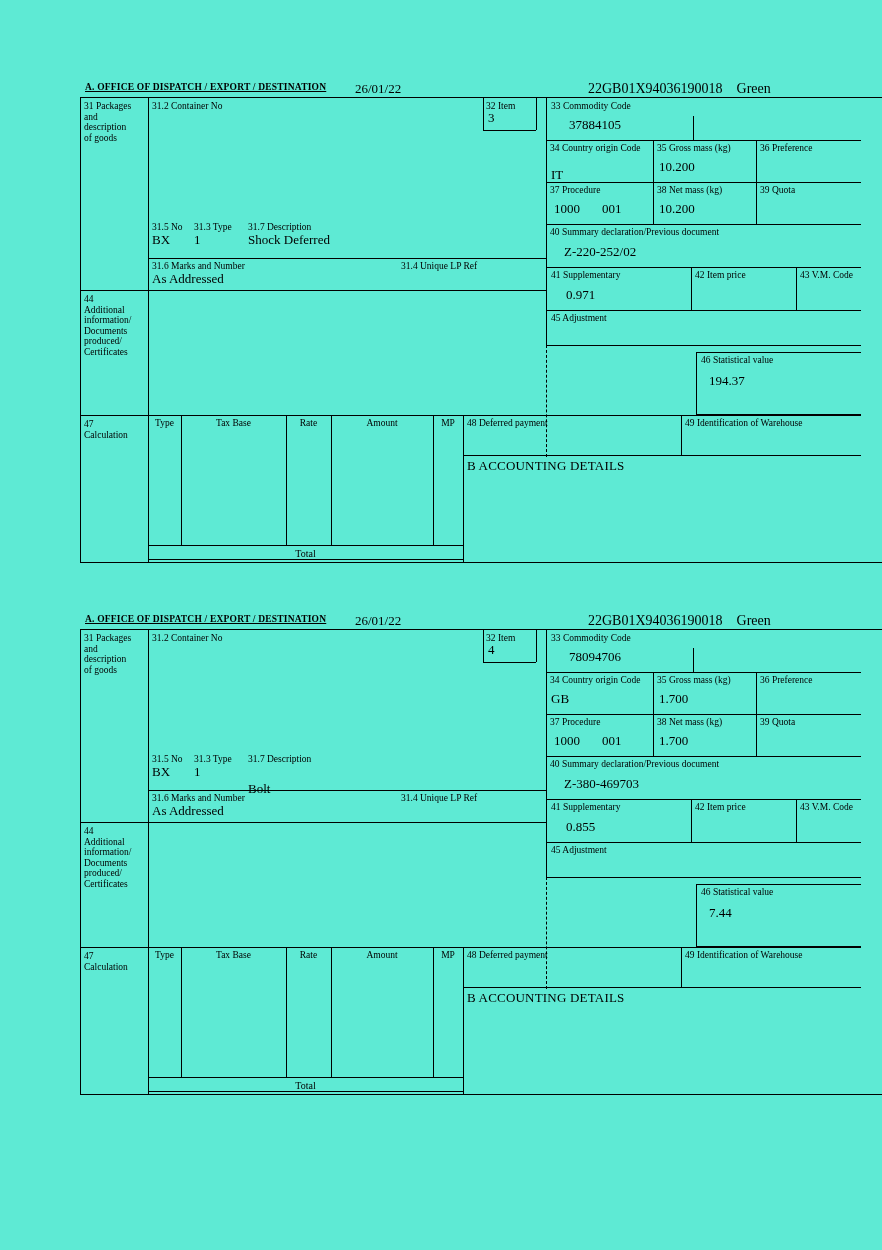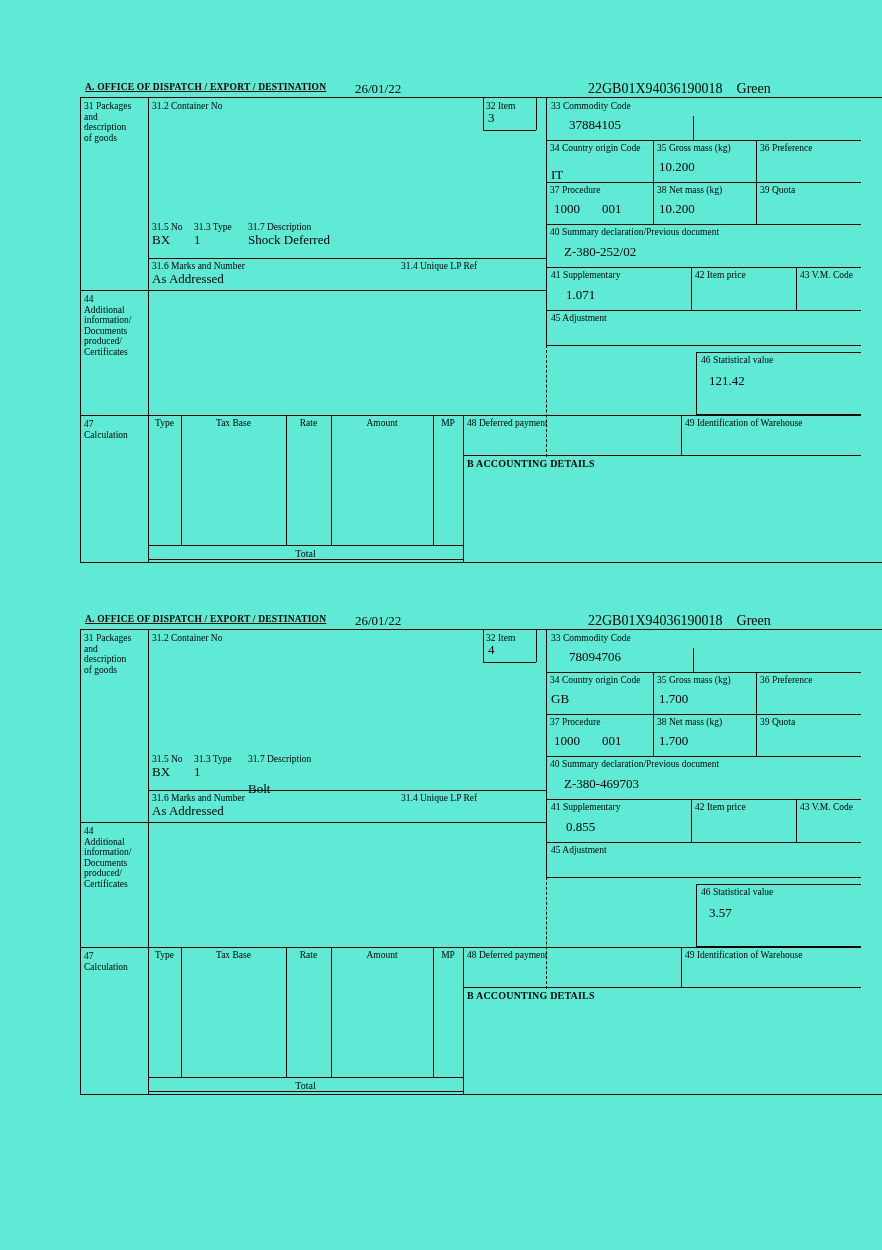--- a/index.html
+++ b/index.html
@@ -31,21 +31,21 @@
   .dashv { position:absolute; width:0; border-left:1px dashed #000; }
   .calc-h { position:absolute; top:320px; text-align:center; font-size:9.5px; }
   .box46 {
     position:absolute; left:615px; top:254px; width:165px; height:63px;
     border:1px solid #000; border-right:none;
   }
   .total-row {
     position:absolute; left:67px; top:450px; width:315px;
     text-align:center; font-size:10px;
   }
-  .b-label { font-size:10px; font-weight:bold; letter-spacing:.2px; }
+  .b-label { font-size:13px; font-weight:normal; letter-spacing:.2px; }
 </style>
 </head>
 <body>
 
 <div class="canvas">
   <div class="form" id="form-item-3" style="top:80px">
   <span class="hdr-a">A.  OFFICE OF DISPATCH / EXPORT / DESTINATION</span>
   <span class="hdr-date">26/01/22</span>
   <span class="hdr-mrn"><span>22GB01X94036190018</span><span class="hdr-status">Green</span></span>
 
@@ -101,50 +101,50 @@
     <div class="abs lbl" style="left:679px;top:45px">36 Preference</div>
 
     <div class="abs lbl" style="left:469px;top:87px">37 Procedure</div>
     <div class="abs val" style="left:473px;top:104px">1000</div>
     <div class="abs val" style="left:521px;top:104px">001</div>
     <div class="abs lbl" style="left:576px;top:87px">38 Net mass (kg)</div>
     <div class="abs val" style="left:578px;top:104px">10.200</div>
     <div class="abs lbl" style="left:679px;top:87px">39 Quota</div>
 
     <div class="abs lbl" style="left:469px;top:129px">40 Summary declaration/Previous document</div>
-    <div class="abs val" style="left:483px;top:147px">Z-380-252/02</div>
+    <div class="abs val" style="left:483px;top:147px">Z-220-252/02</div>
 
     <div class="abs lbl" style="left:71px;top:124px">31.5 No</div>
     <div class="abs lbl" style="left:113px;top:124px">31.3 Type</div>
     <div class="abs lbl" style="left:167px;top:124px">31.7 Description</div>
     <div class="abs val" style="left:71px;top:135px">BX</div>
     <div class="abs val" style="left:113px;top:135px">1</div>
     <div class="abs val" style="left:167px;top:135px">Shock Deferred</div>
 
     <div class="abs lbl" style="left:71px;top:163px">31.6 Marks and Number</div>
     <div class="abs lbl" style="left:320px;top:163px">31.4 Unique LP Ref</div>
     <div class="abs val" style="left:71px;top:174px">As Addressed</div>
 
     <div class="abs lbl" style="left:470px;top:172px">41 Supplementary</div>
-    <div class="abs val" style="left:485px;top:190px">1.071</div>
+    <div class="abs val" style="left:485px;top:190px">0.971</div>
     <div class="abs lbl" style="left:614px;top:172px">42 Item price</div>
     <div class="abs lbl" style="left:719px;top:172px">43 V.M. Code</div>
 
     <div class="abs lbl pre" style="left:3px;top:196px;width:58px">44
 Additional
 information/
 Documents
 produced/
 Certificates</div>
 
     <div class="abs lbl" style="left:470px;top:215px">45 Adjustment</div>
 
     <div class="box46"></div>
     <div class="abs lbl" style="left:620px;top:257px">46 Statistical value</div>
-    <div class="abs val" style="left:628px;top:276px">121.42</div>
+    <div class="abs val" style="left:628px;top:276px">194.37</div>
 
     <div class="abs lbl pre" style="left:3px;top:321px;width:58px">47
 Calculation</div>
     <div class="calc-h" style="left:67px;width:33px">Type</div>
     <div class="calc-h" style="left:100px;width:105px">Tax Base</div>
     <div class="calc-h" style="left:205px;width:45px">Rate</div>
     <div class="calc-h" style="left:250px;width:102px">Amount</div>
     <div class="calc-h" style="left:352px;width:30px">MP</div>
     <div class="total-row">Total</div>
 
@@ -240,21 +240,21 @@
 Additional
 information/
 Documents
 produced/
 Certificates</div>
 
     <div class="abs lbl" style="left:470px;top:215px">45 Adjustment</div>
 
     <div class="box46"></div>
     <div class="abs lbl" style="left:620px;top:257px">46 Statistical value</div>
-    <div class="abs val" style="left:628px;top:276px">3.57</div>
+    <div class="abs val" style="left:628px;top:276px">7.44</div>
 
     <div class="abs lbl pre" style="left:3px;top:321px;width:58px">47
 Calculation</div>
     <div class="calc-h" style="left:67px;width:33px">Type</div>
     <div class="calc-h" style="left:100px;width:105px">Tax Base</div>
     <div class="calc-h" style="left:205px;width:45px">Rate</div>
     <div class="calc-h" style="left:250px;width:102px">Amount</div>
     <div class="calc-h" style="left:352px;width:30px">MP</div>
     <div class="total-row">Total</div>
 

